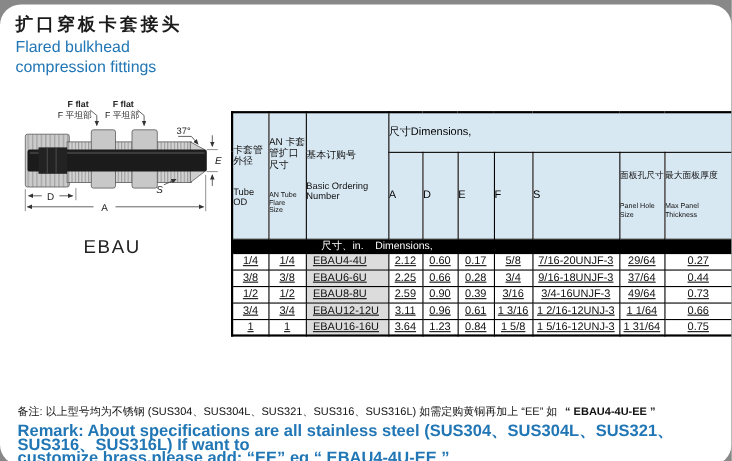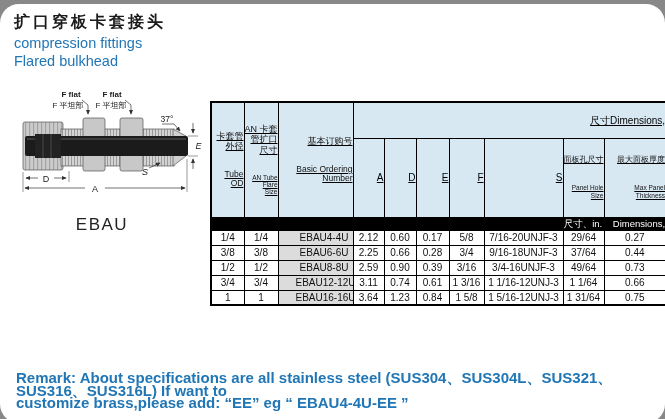--- a/index.html
+++ b/index.html
@@ -25,55 +25,55 @@
   .lbl-zh{font-size:8px;}
   .lbl-dim{font-size:9px;}
   .lbl-it{font-size:9px;font-style:italic;}
   .lbl-angle{font-size:8.5px;}
   .model-label{font-size:17px;letter-spacing:1.5px;fill:#111;}
   
   .spec-table-wrap{position:absolute;left:210px;top:97px;}
   table.spec{border-collapse:collapse;table-layout:fixed;width:455px;border:2px solid #000;}
   table.spec th,table.spec td{border:1px solid #000;overflow:hidden;}
   table.spec thead th{
-    background:var(--table-header-bg);font-weight:normal;text-align:right;
-    vertical-align:middle;white-space:pre-line;line-height:1.12;text-decoration:underline;
+    background:var(--table-header-bg);font-weight:normal;text-align:left;
+    vertical-align:middle;white-space:pre-line;line-height:1.12;
   }
   .r1 th{height:36px;}
   .r2 th{height:29px;}
   .zh{display:block;font-size:9px;color:#111;}
   .en{display:block;font-size:8.5px;color:#111;margin-top:1px;}
   .en-xs{display:block;font-size:6.5px;color:#111;margin-top:1px;}
   .zh-sm{display:block;font-size:8px;color:#111;}
   .dims-span{font-size:10px;}
   .sub-letter{font-size:10px;}
   .bar-row td{
     background:var(--bar-bg);color:#fff;font-size:9.5px;height:12px;
-    text-align:right;white-space:pre;padding-left:32px;line-height:12px;
+    text-align:left;white-space:pre;padding-left:80px;line-height:12px;
   }
   table.spec tbody td{
     height:15px;font-size:10px;color:#111;text-align:center;vertical-align:middle;
-    background:#fff;white-space:nowrap;
-  }
-  table.spec tbody td.ordering{background:var(--ordering-bg);text-align:center;padding-left:17px;}
+    background:#fff;white-space:nowrap;text-decoration:underline;
+  }
+  table.spec tbody td.ordering{background:var(--ordering-bg);text-align:left;padding-left:6px;}
   
   .remarks{position:absolute;left:16px;top:363px;width:640px;}
   .remark-zh{font-size:10px;color:#111;white-space:nowrap;}
   .remark-zh b{font-weight:bold;margin-left:7px;}
   .remark-en{font-size:15px;color:var(--accent-blue);line-height:12.5px;margin-top:5px;font-weight:bold;}
 </style>
 </head>
 <body>
 
 <div class="page">
 
   <div class="title-block">
     <div class="title-zh">扩口穿板卡套接头</div>
+    <div class="title-en">Flared bulkhead</div>
     <div class="title-en">compression fittings</div>
-    <div class="title-en">Flared bulkhead</div>
   </div>
 
   <svg class="diagram" viewBox="0 0 205 150">
     <defs>
       <marker id="ah" markerWidth="7" markerHeight="7" refX="6" refY="3" orient="auto">
         <path d="M0,0 L7,3 L0,6 Z" fill="#333"></path>
       </marker>
       <pattern id="knurl" width="4" height="8" patternUnits="userSpaceOnUse">
         <rect width="4" height="8" fill="#cbcbcb"></rect>
           <rect width="1.2" height="8" fill="#a4a4a4"></rect>
@@ -222,43 +222,44 @@
             <td>3/16</td>
             <td>3/4-16UNJF-3</td>
             <td>49/64</td>
             <td>0.73</td>
           </tr>
           <tr>
             <td>3/4</td>
             <td>3/4</td>
             <td class="ordering">EBAU12-12U</td>
             <td>3.11</td>
-            <td>0.74</td>
+            <td>0.96</td>
             <td>0.61</td>
             <td>1 3/16</td>
-            <td>1 1/16-12UNJ-3</td>
+            <td>1 2/16-12UNJ-3</td>
             <td>1 1/64</td>
             <td>0.66</td>
           </tr>
           <tr>
             <td>1</td>
             <td>1</td>
             <td class="ordering">EBAU16-16U</td>
             <td>3.64</td>
             <td>1.23</td>
             <td>0.84</td>
             <td>1 5/8</td>
             <td>1 5/16-12UNJ-3</td>
             <td>1 31/64</td>
             <td>0.75</td>
           </tr>
         </tbody>
     </table>
   </div>
 
   <div class="remarks">
+    <div class="remark-zh"><span>备注: 以上型号均为不锈钢 (SUS304、SUS304L、SUS321、SUS316、SUS316L) 如需定购黄铜再加上 “EE” 如</span><b>“ EBAU4-4U-EE ”</b></div>
     <div class="remark-en">
       <div>Remark:  About specifications are all stainless steel  (SUS304、SUS304L、SUS321、SUS316、SUS316L)  If want to</div>
       <div>customize brass,please add: “EE”  eg   “ EBAU4-4U-EE ”</div>
     </div>
   </div>
 
 </div>
 
 </body></html>

